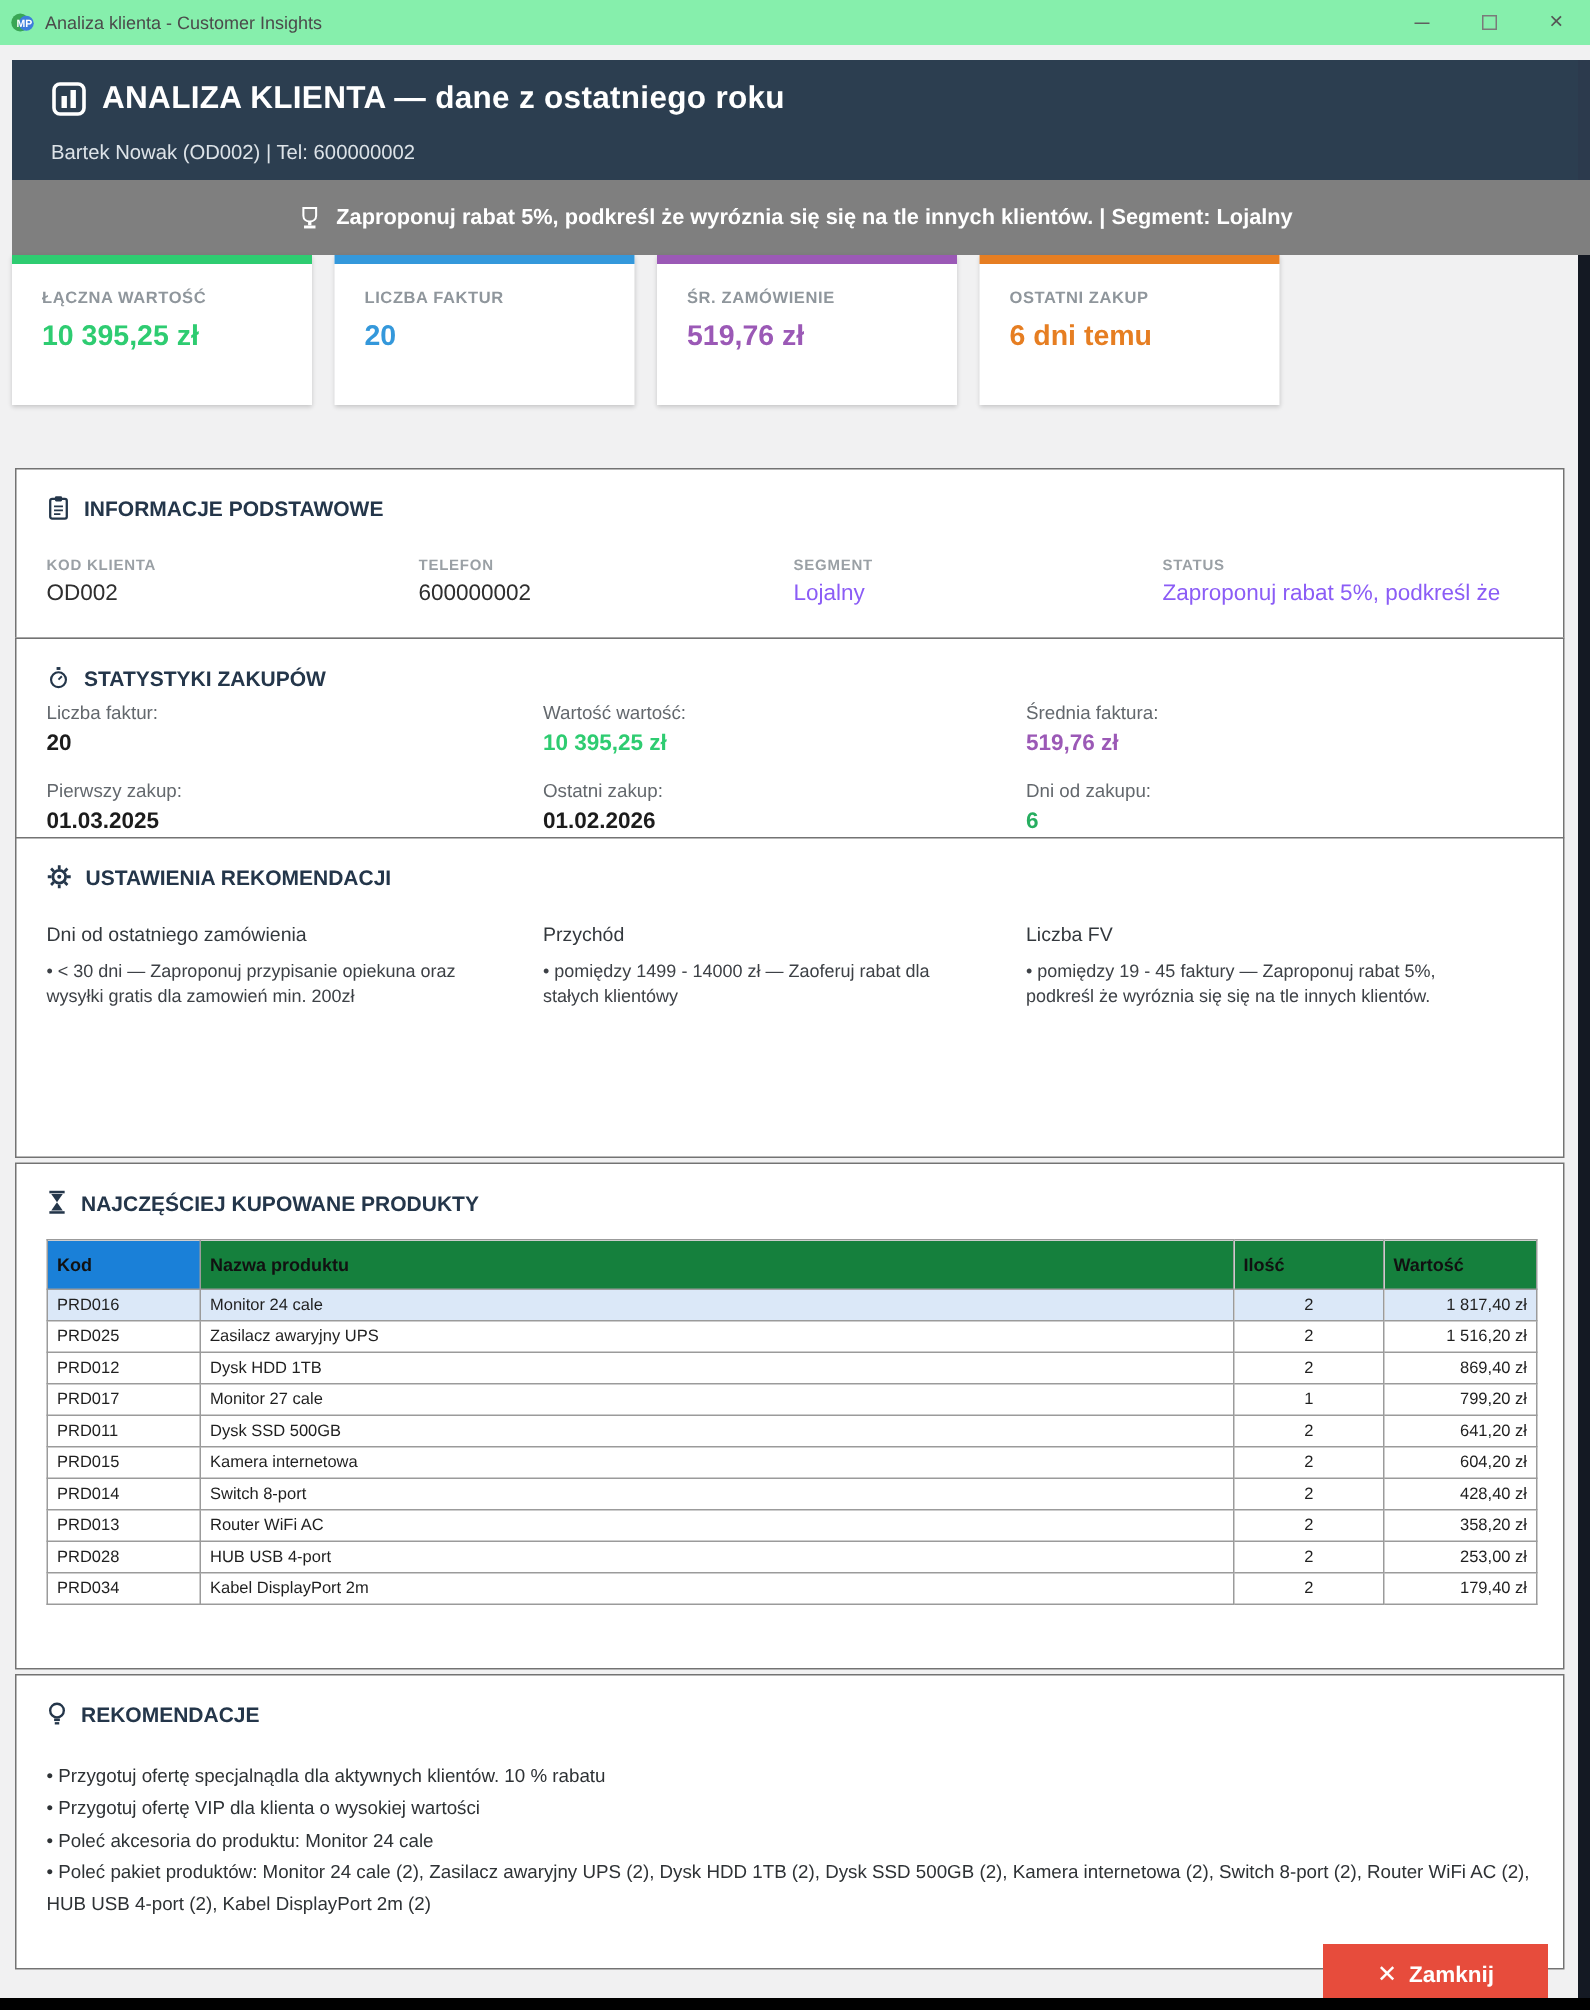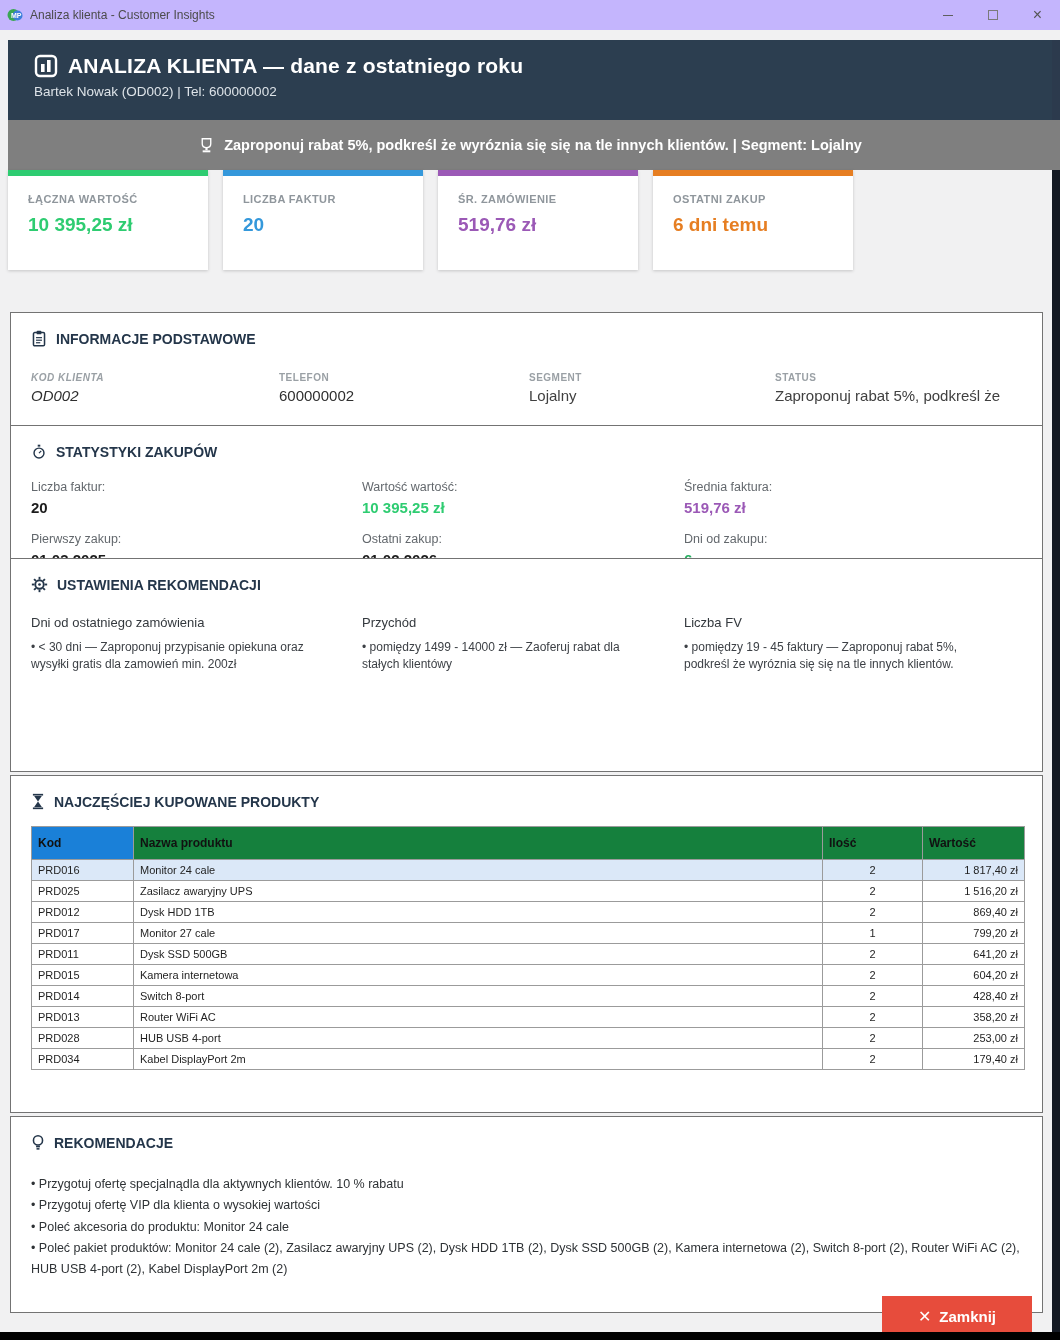--- a/index.html
+++ b/index.html
@@ -4,21 +4,21 @@
 <style>
   * { box-sizing: border-box; }
   html,body { margin:0; padding:0; }
   body {
     width:1060px; height:1340px; position:relative; overflow:hidden;
     background:#000; font-family:"Liberation Sans","DejaVu Sans",sans-serif;
   }
   
   .titlebar {
     position:absolute; top:0; left:0; width:1060px; height:30px;
-    background:#c4b5fd; display:flex; align-items:center; z-index:6;
+    background:#86efac; display:flex; align-items:center; z-index:6;
   }
   .app-logo { margin-left:7px; width:16px; height:16px; flex:0 0 auto; }
   .titlebar-text { margin-left:7px; font-size:12px; color:#4b4b4b; }
   .win-controls { margin-left:auto; display:flex; height:100%; }
   .win-btn { width:45px; height:100%; display:flex; align-items:center; justify-content:center; color:#5f5f5f; }
   .glyph-min { width:10px; height:1px; background:#5f5f5f; }
   .glyph-max { width:10px; height:10px; border:1px solid #7a7a7a; }
   .glyph-close { font-size:16px; line-height:1; color:#555; }
 
   
@@ -33,21 +33,21 @@
   .right-edge .seg-dark  { height:1170px; background:#141923; }
   .bottom-edge { position:absolute; left:0; top:1332px; width:1060px; height:8px; background:#000; z-index:10; }
 
   
   .hero {
     position:absolute; top:10px; left:8px; width:1044px; height:80px;
     background:#2c3e50; color:#fff; padding:14px 0 0 26px;
   }
   .hero-title-row { display:flex; align-items:center; gap:10px; }
   .hero-title { font-size:21px; font-weight:bold; letter-spacing:.2px; }
-  .hero-sub { margin-top:6px; font-size:13.5px; color:#dde3e8; }
+  .hero-sub { margin-top:16px; font-size:13.5px; color:#dde3e8; }
 
   
   .banner {
     position:absolute; top:90px; left:8px; width:1044px; height:50px;
     background:#7f7f7f; color:#fff; display:flex; align-items:center; justify-content:center;
     gap:9px; font-size:14.5px; font-weight:bold;
   }
 
   
   .cards { position:absolute; top:140px; left:8px; display:flex; gap:15px;border-radius:29px; }
@@ -68,30 +68,30 @@
 
   .p-info { height:114px; }
   .p-stats { height:134px; }
   .p-settings { height:214px; }
   .p-products { height:338px; }
   .p-recs { height:197px; }
 
   
   .fields { display:flex; margin-top:25px; }
   .field { overflow:hidden; }
-  .field:nth-child(1){ width:248px;font-style:italic; }
+  .field:nth-child(1){ width:248px; }
   .field:nth-child(2){ width:250px; }
   .field:nth-child(3){ width:246px; }
   .field:nth-child(4){ flex:1; }
   .field-label { font-size:10px; font-weight:bold; color:#9aa0a5; letter-spacing:.5px; }
   .field-value { margin-top:4px; font-size:15px; color:#2f2f2f; white-space:nowrap; }
-  .field-value.muted { color:#404040; }
-
-  
-  .stats-grid { display:grid; grid-template-columns:331px 322px auto; row-gap:16px; margin-top:20px; }
+  .field-value.muted { color:#8b5cf6; }
+
+  
+  .stats-grid { display:grid; grid-template-columns:331px 322px auto; row-gap:16px; margin-top:8px; }
   .stat-label { font-size:12.5px; color:#63686d; }
   .stat-value { margin-top:5px; font-size:15px; font-weight:bold; color:#1c1c1c; }
 
   
   .settings-grid { display:grid; grid-template-columns:331px 322px auto; margin-top:22px; }
   .setting-col { padding-right:26px; }
   .setting-head { font-size:13px; font-weight:normal; color:#33383d; }
   .setting-text { margin-top:9px; font-size:12px; color:#3d4146; line-height:1.45; }
 
   

